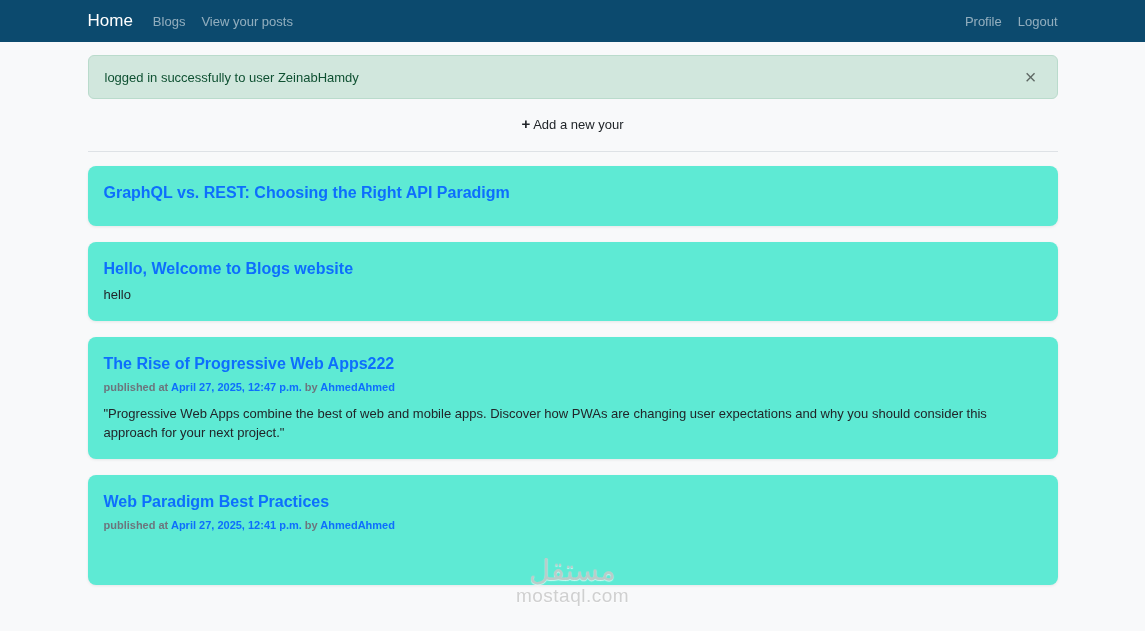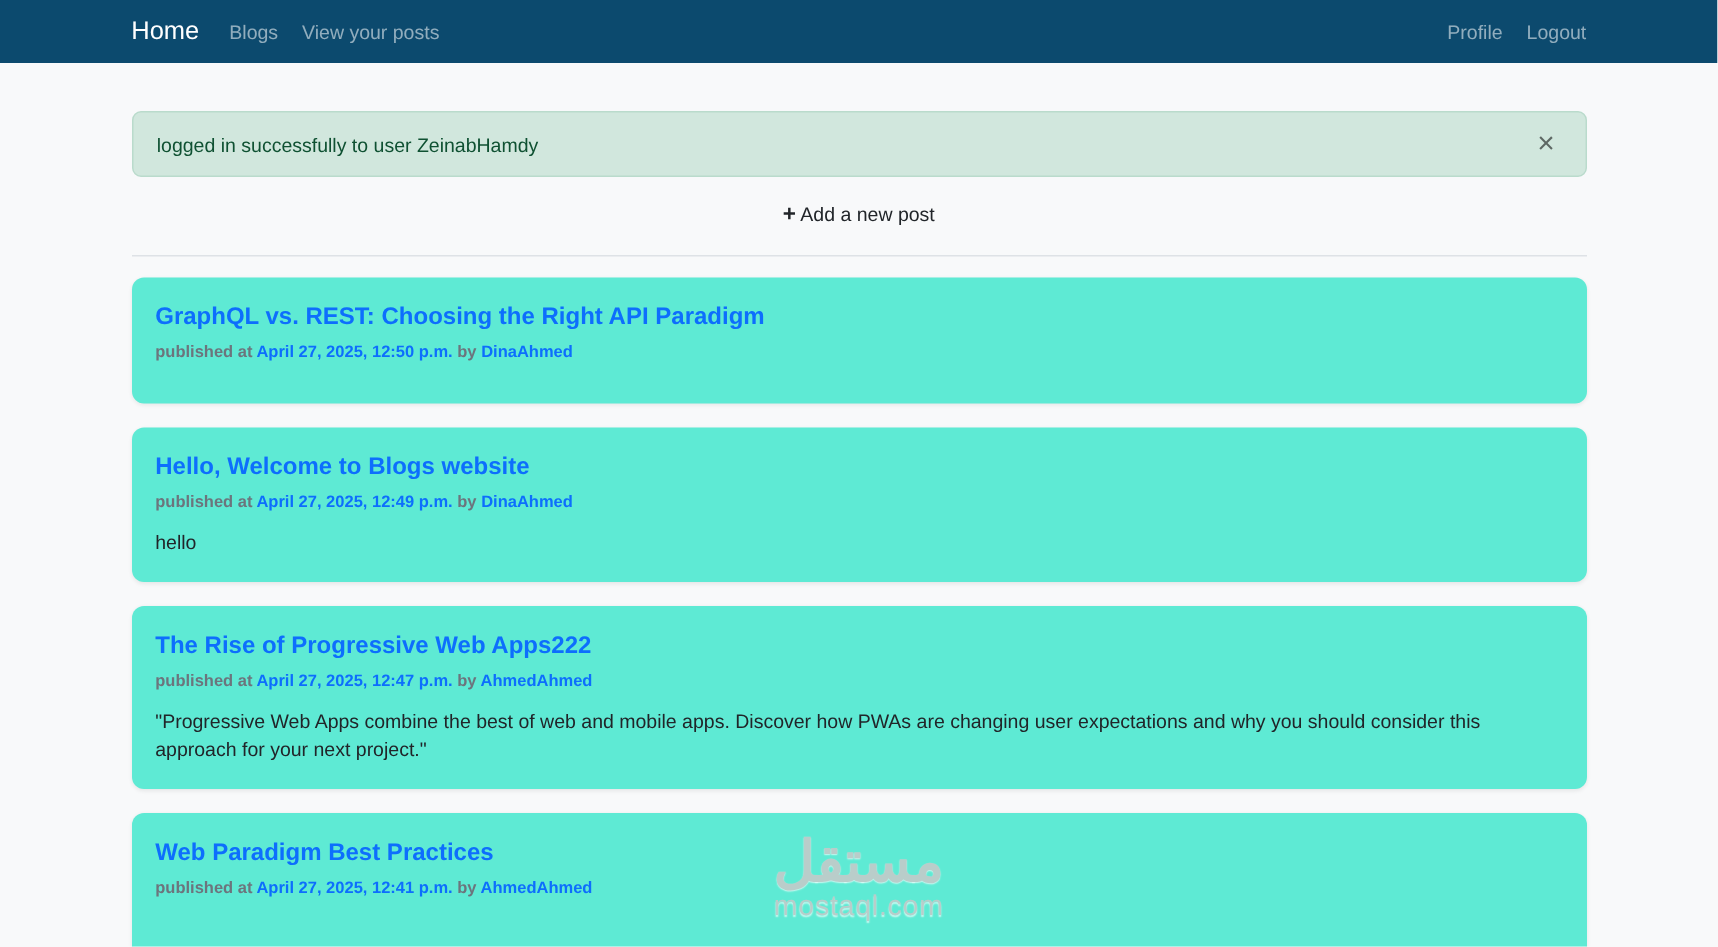--- a/index.html
+++ b/index.html
@@ -43,21 +43,21 @@
   .nav-link.right { margin-right: 0; margin-left: 16px; }
 
   
   .container {
     width: 970px;
     margin: 0 auto;
   }
 
   
   .alert {
-    margin-top: 32px;
+    margin-top: 13px;
     background: #d1e7dd;
     border: 1px solid #badbcc;
     border-radius: 6px;
     padding: 11px 16px;
     display: flex;
     align-items: center;
     justify-content: space-between;
   }
   .alert-text {
     color: #0f5132;
@@ -142,22 +142,22 @@
     top: 556px;
     transform: translateX(-50%);
     text-align: center;
     pointer-events: none;
     color: #c9c9c9;
     opacity: 0.85;
     z-index: 5;
     text-shadow: 0 1px 1px rgba(255,255,255,0.8);
   }
   .watermark .ar {
-    font-size: 38px;
-    font-weight: 700;
+    font-size: 29px;
+    font-weight: 400;
     line-height: 1.0;
   }
   .watermark .latin {
     font-size: 19px;
     font-weight: 400;
     letter-spacing: 0.5px;
   }
 </style>
 </head>
 <body>
@@ -174,43 +174,31 @@
 </nav>
 
 <div class="container">
 
   <div class="alert">
     <span class="alert-text">logged in successfully to user ZeinabHamdy</span>
     <button class="alert-close">×</button>
   </div>
 
   <div class="add-post-row">
-    <a class="add-post"><span class="plus">+</span><span>Add a new post</span></a>
+    <a class="add-post"><span class="plus">+</span><span>Add a new your</span></a>
   </div>
 
   <hr class="divider">
 
   <div class="card">
     <a class="post-title">GraphQL vs. REST: Choosing the Right API Paradigm</a>
-    <div class="post-meta">
-      <span class="meta-gray">published at</span>
-      <a class="meta-blue">April 27, 2025, 12:50 p.m.</a>
-      <span class="meta-gray">by</span>
-      <a class="meta-blue">DinaAhmed</a>
-    </div>
   </div>
 
   <div class="card">
     <a class="post-title">Hello, Welcome to Blogs website</a>
-    <div class="post-meta">
-      <span class="meta-gray">published at</span>
-      <a class="meta-blue">April 27, 2025, 12:49 p.m.</a>
-      <span class="meta-gray">by</span>
-      <a class="meta-blue">DinaAhmed</a>
-    </div>
     <p class="post-body">hello</p>
   </div>
 
   <div class="card">
     <a class="post-title">The Rise of Progressive Web Apps222</a>
     <div class="post-meta">
       <span class="meta-gray">published at</span>
       <a class="meta-blue">April 27, 2025, 12:47 p.m.</a>
       <span class="meta-gray">by</span>
       <a class="meta-blue">AhmedAhmed</a>

